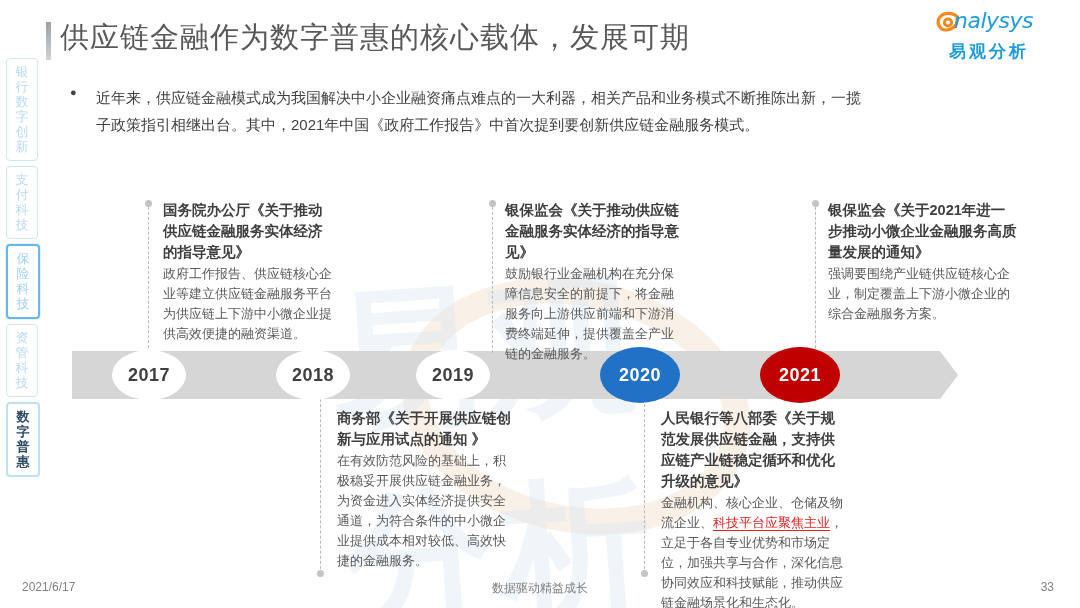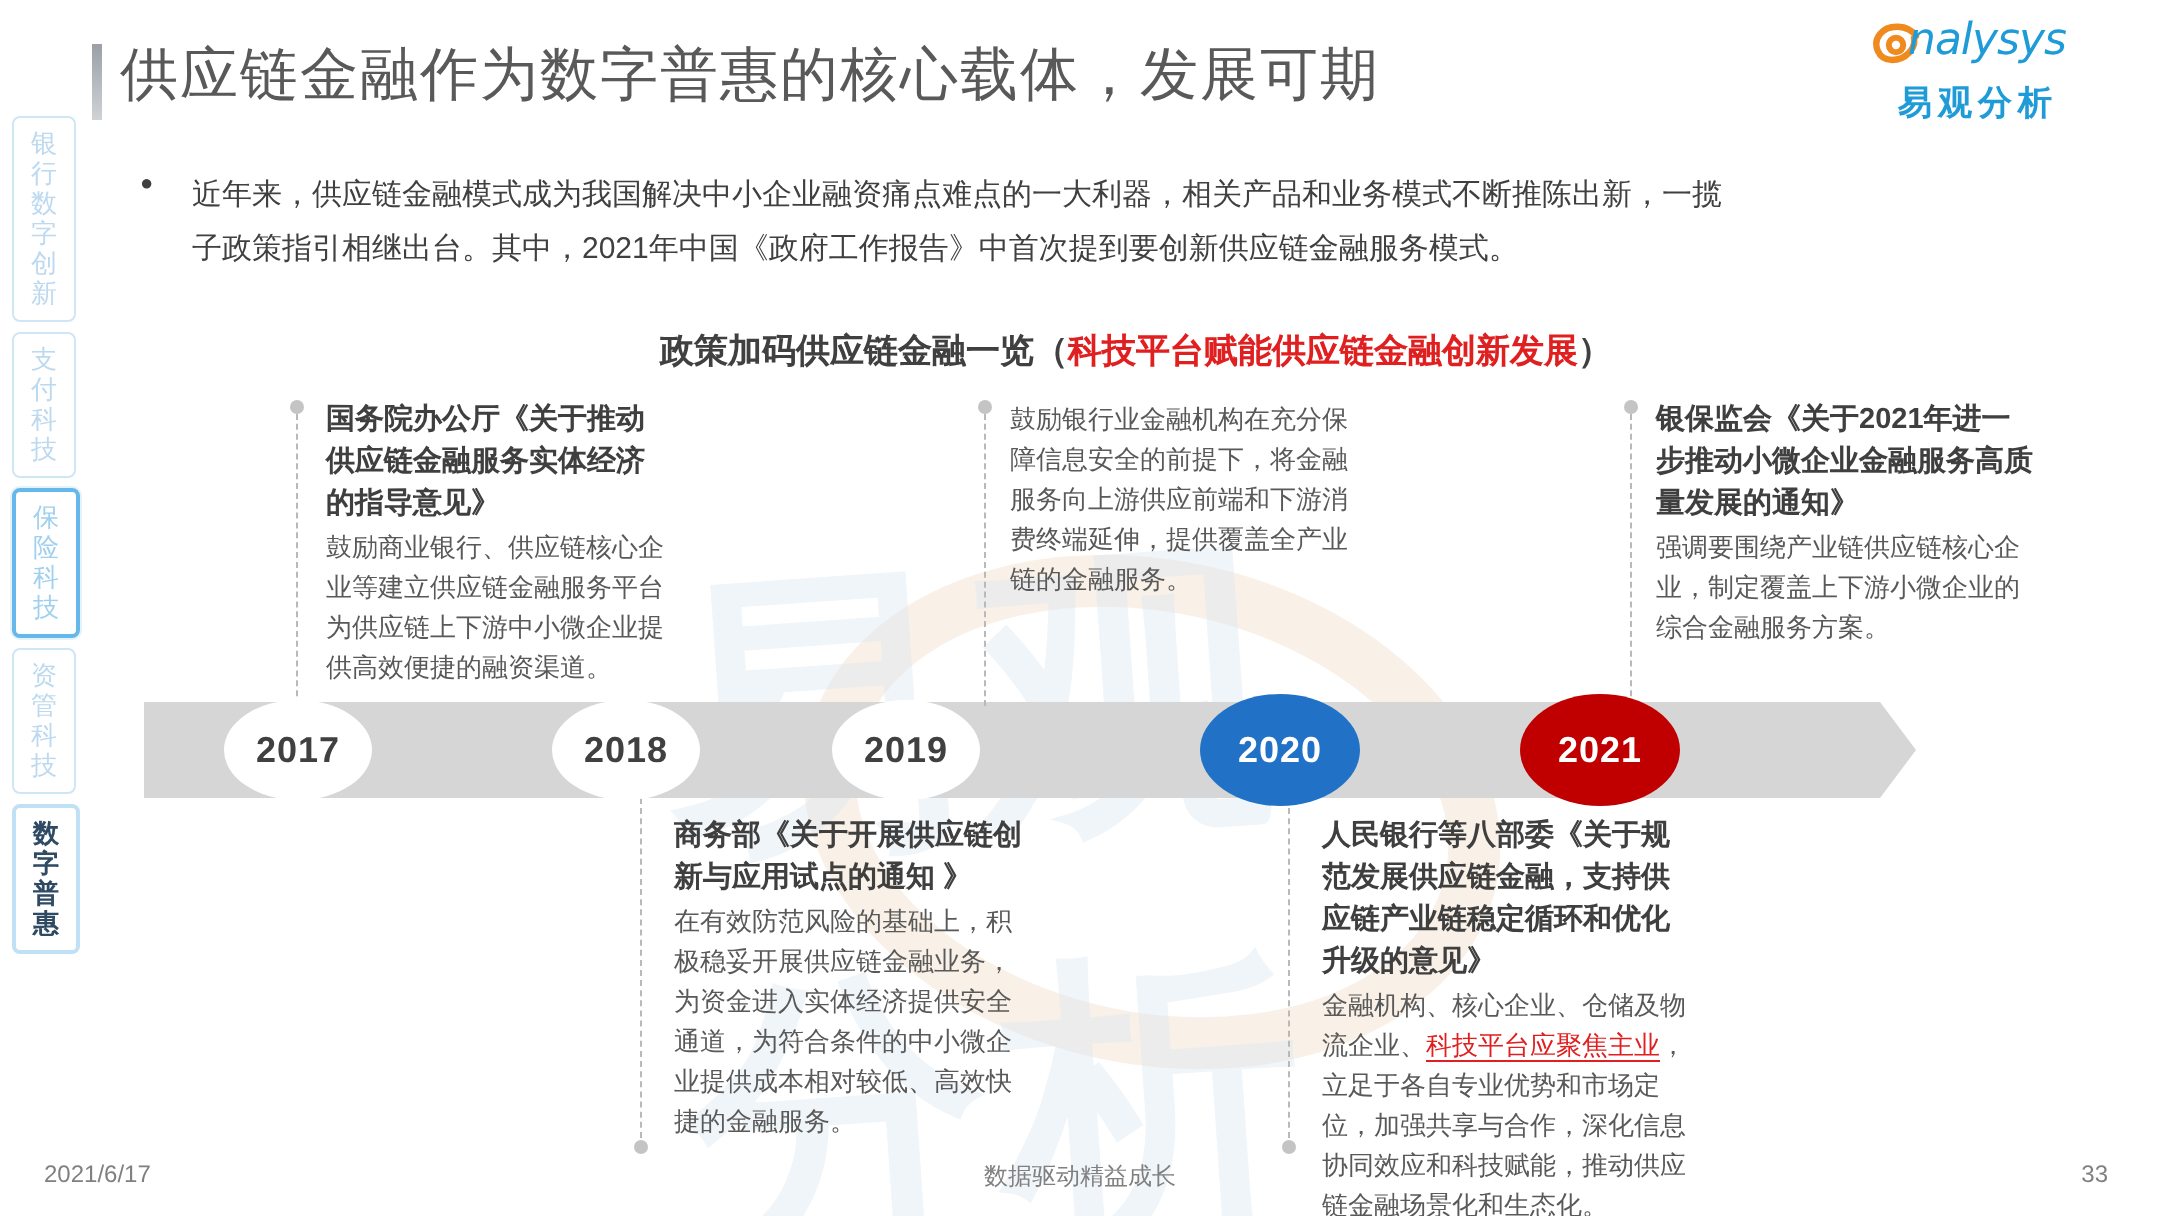--- a/index.html
+++ b/index.html
@@ -157,23 +157,20 @@
   </div>
 
   <div style="position:absolute;left:70px;top:84px;width:990px;">
     <span style="position:absolute;left:0;top:2px;font-size:11px;color:#404040;">●</span>
     <div style="margin-left:26px;font-size:15px;line-height:27px;color:#404040;">
       <div>近年来，供应链金融模式成为我国解决中小企业融资痛点难点的一大利器，相关产品和业务模式不断推陈出新，一揽</div>
       <div>子政策指引相继出台。其中，2021年中国《政府工作报告》中首次提到要创新供应链金融服务模式。</div>
     </div>
   </div>
 
-  <div class="chart-title">
-    <span>政策加码供应链金融一览（</span><span class="red">科技平台赋能供应链金融创新发展</span><span>）</span>
-  </div>
 
   <div class="tl-bar"></div>
 
   <div class="conn-dot" style="left:145px;top:200px;"></div>
   <div class="conn" style="left:148px;top:207px;height:146px;"></div>
 
   <div class="conn-dot" style="left:489px;top:200px;"></div>
   <div class="conn" style="left:492px;top:207px;height:146px;"></div>
 
   <div class="conn-dot" style="left:812px;top:200px;"></div>
@@ -196,24 +193,25 @@
   </div>
   <div class="node blue" style="left:600px;top:347px;">
     <span>2020</span>
   </div>
   <div class="node red" style="left:760px;top:347px;">
     <span>2021</span>
   </div>
 
   <div class="box" style="left:163px;top:200px;width:170px;">
     <h4>国务院办公厅《关于推动供应链金融服务实体经济的指导意见》</h4>
-    <p>鼓励商业银行、供应链核心企业等建立供应链金融服务平台为供应链上下游中小微企业提供高效便捷的融资渠道。</p>
+    <p>政府工作报告、供应链核心企业等建立供应链金融服务平台为供应链上下游中小微企业提供高效便捷的融资渠道。</p>
   </div>
 
   <div class="box" style="left:505px;top:200px;width:176px;">
+    <h4>银保监会《关于推动供应链金融服务实体经济的指导意见》</h4>
     <p>鼓励银行业金融机构在充分保障信息安全的前提下，将金融服务向上游供应前端和下游消费终端延伸，提供覆盖全产业链的金融服务。</p>
   </div>
 
   <div class="box" style="left:828px;top:200px;width:190px;">
     <h4>银保监会《关于2021年进一步推动小微企业金融服务高质量发展的通知》</h4>
     <p>强调要围绕产业链供应链核心企业，制定覆盖上下游小微企业的综合金融服务方案。</p>
   </div>
 
   <div class="box" style="left:337px;top:408px;width:176px;">
     <h4>商务部《关于开展供应链创新与应用试点的通知 》</h4>

